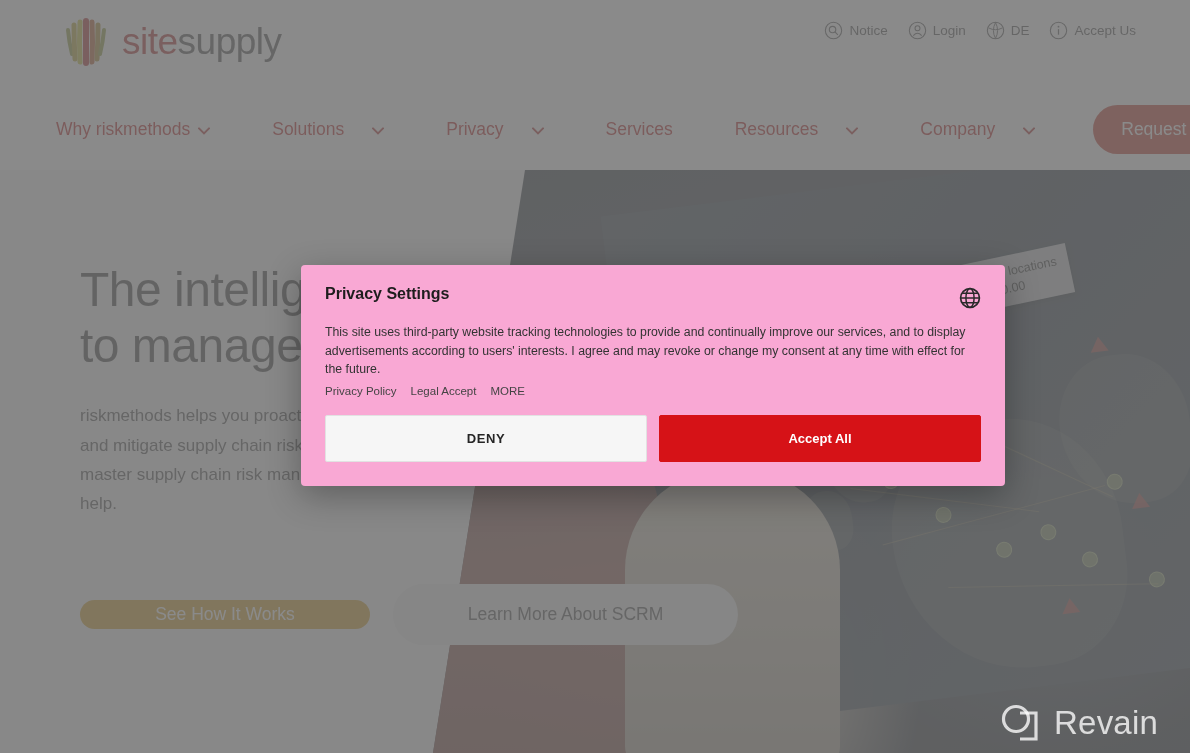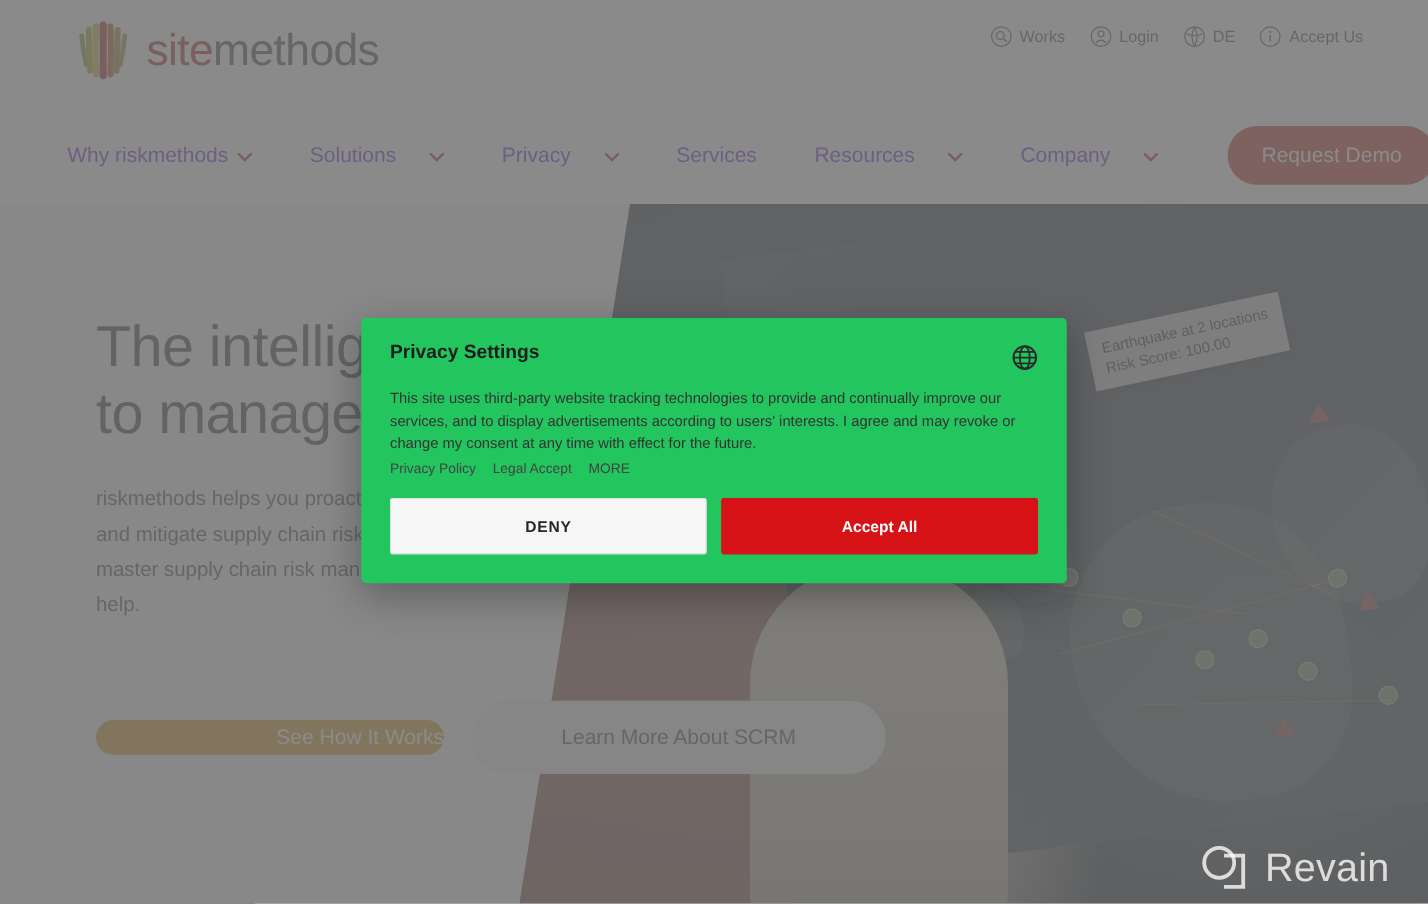--- a/index.html
+++ b/index.html
@@ -88,33 +88,33 @@
     right: 50px;
     height: 50px;
     display: flex;
     align-items: center;
   }
   .nav-item {
     display: flex;
     align-items: center;
     gap: 8px;
     font-size: 17.5px;
-    color: #6d28d9;
+    color: #b91c1c;
     cursor: pointer;
     white-space: nowrap;
   }
   .nav-item .caret {
     display: inline-block;
     color: #b02a2a;
     font-size: 13px;
     line-height: 1;
     transform: translateY(1px);
   }
   .nav-gap-1 { margin-left: 0; }
-  .nav-gap { margin-left: 48px; gap: 28px; }
+  .nav-gap { margin-left: 62px; gap: 28px; }
 
   .demo-btn {
     margin-left: 58px;
     background: #c0392b;
     color: #ffffff;
     font-size: 17.5px;
     padding: 14px 28px;
     border-radius: 30px;
     border: none;
     cursor: pointer;
@@ -281,37 +281,37 @@
     font-size: 17.5px;
     cursor: pointer;
     font-family: "Liberation Sans", sans-serif;
     white-space: nowrap;
   }
   .cta-primary {
     background: #cf9c20;
     color: #ffffff;
     padding: 4px 0;
     width: 290px;
-    text-align: right;
+    text-align: center;
   }
   .cta-secondary {
     background: #e8e8e8;
     color: #4a4a4a;
     padding: 20px 0;
     width: 345px;
     margin-left: 23px;
   }
 
   
   .modal {
     position: absolute;
     left: 301px;
     top: 265px;
-    width: 588px;
-    background: #22c55e;
+    width: 704px;
+    background: #f9a8d4;
     border-radius: 4px;
     box-shadow: 0 10px 34px rgba(0,0,0,0.30);
     z-index: 60;
     overflow: hidden;
   }
   .modal-body {
     padding: 20px 24px 0 24px;
   }
   .modal-head {
     display: flex;
@@ -412,34 +412,34 @@
             <path d="M14 9 Q14 26 15 43" stroke="#b9a62e" stroke-width="5" fill="none" stroke-linecap="round"></path>
             <path d="M20 6 Q19 26 20 46" stroke="#c9c03a" stroke-width="5" fill="none" stroke-linecap="round"></path>
             <path d="M26 5 Q26 26 26 47" stroke="#b02a2a" stroke-width="6" fill="none" stroke-linecap="round"></path>
             <path d="M32 6 Q33 26 32 46" stroke="#b85a2a" stroke-width="5" fill="none" stroke-linecap="round"></path>
             <path d="M38 9 Q38 26 37 43" stroke="#a8862c" stroke-width="5" fill="none" stroke-linecap="round"></path>
             <path d="M44 14 Q43 26 40 38" stroke="#8f9d3b" stroke-width="4" fill="none" stroke-linecap="round"></path>
           </g>
         </svg>
       </span>
       <span class="logo-text">
-        <span class="risk">site</span><span class="methods">methods</span>
+        <span class="risk">site</span><span class="methods">supply</span>
       </span>
     </div>
 
     <div class="util-nav">
       <div class="util-item">
         <span class="util-icon">
           <svg viewBox="0 0 20 20" width="19" height="19">
             <circle cx="10" cy="10" r="8.6" fill="none" stroke="#555" stroke-width="1.1"></circle>
             <circle cx="9" cy="9" r="3.4" fill="none" stroke="#555" stroke-width="1.2"></circle>
             <line x1="11.5" y1="11.5" x2="14.6" y2="14.6" stroke="#555" stroke-width="1.2"></line>
           </svg>
         </span>
-        <span>Works</span>
+        <span>Notice</span>
       </div>
       <div class="util-item">
         <span class="util-icon">
           <svg viewBox="0 0 20 20" width="19" height="19">
             <circle cx="10" cy="10" r="8.6" fill="none" stroke="#555" stroke-width="1.1"></circle>
             <circle cx="10" cy="7.6" r="2.6" fill="none" stroke="#555" stroke-width="1.1"></circle>
             <path d="M5.6 15.4 Q10 10.6 14.4 15.4" fill="none" stroke="#555" stroke-width="1.1"></path>
           </svg>
         </span>
         <span>Login</span>

